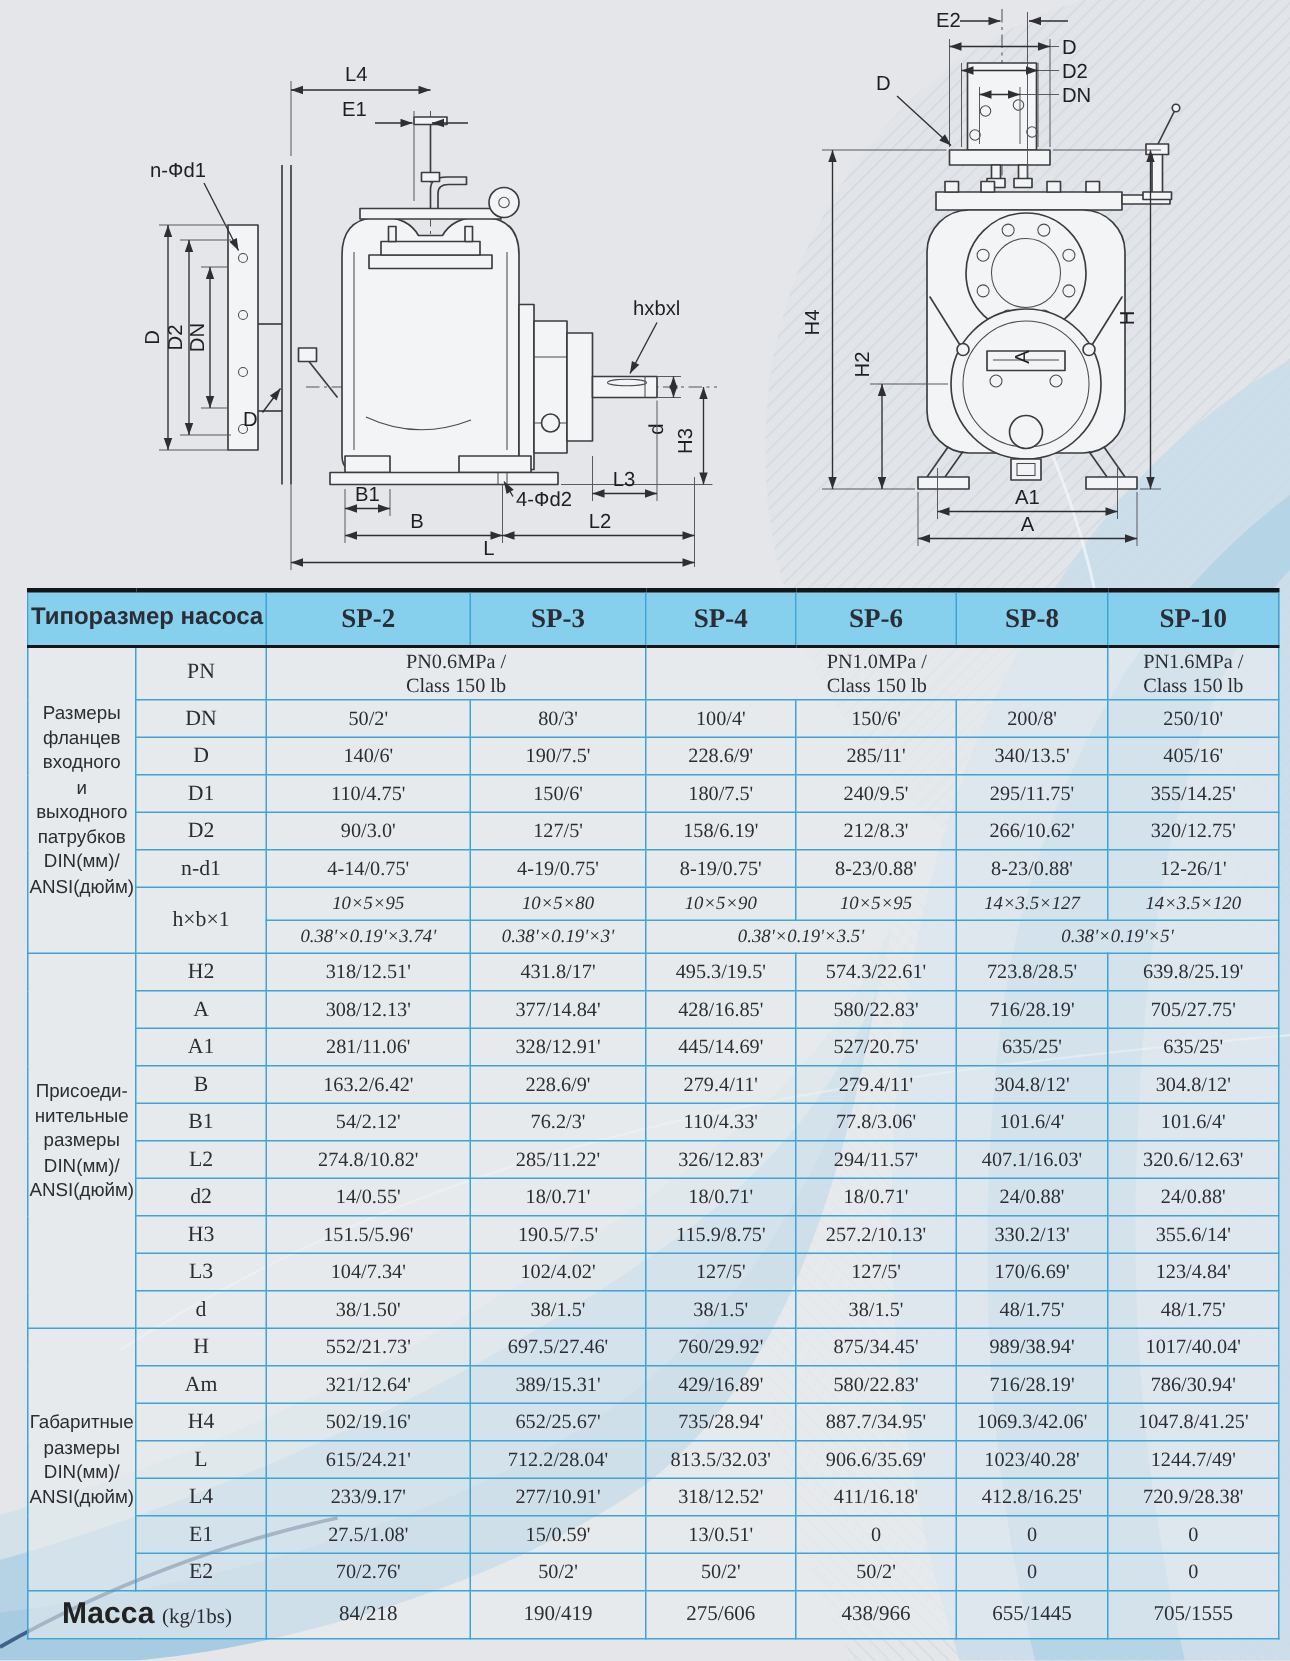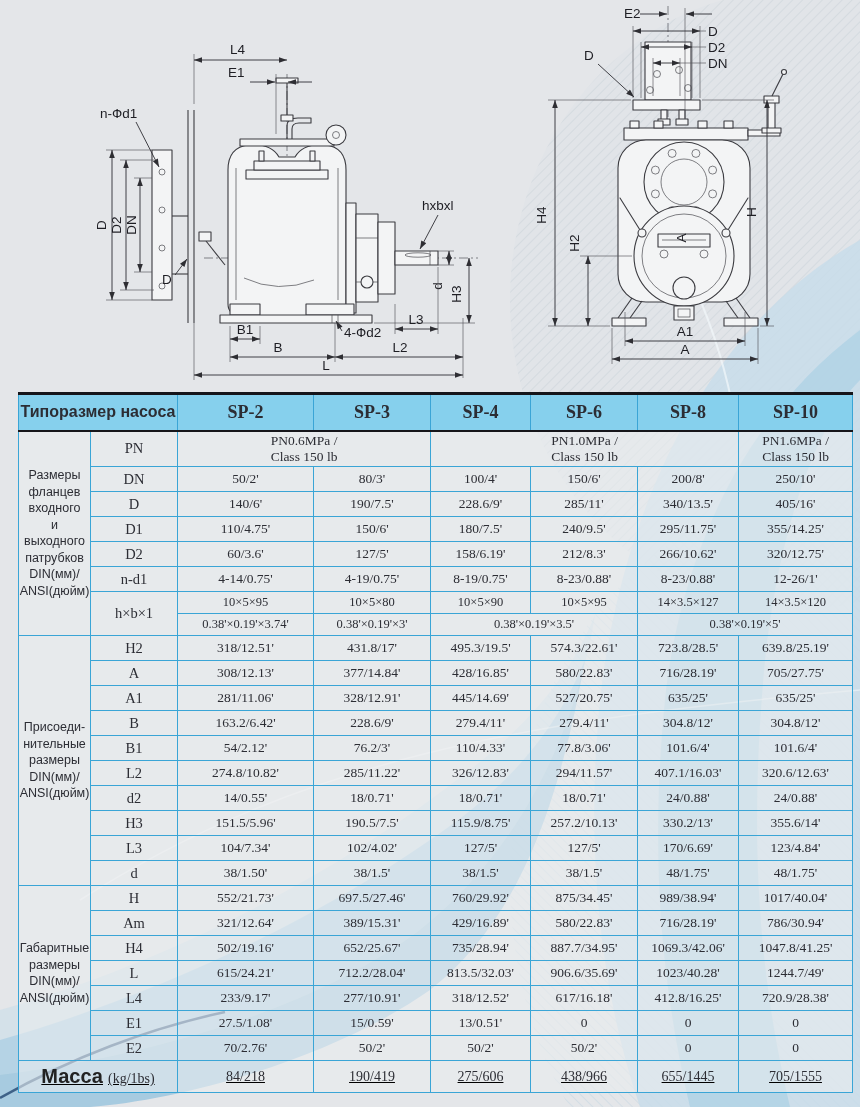--- a/index.html
+++ b/index.html
@@ -21,26 +21,26 @@
 
   
   #spec-table{position:absolute;left:18px;top:392px;width:834px;z-index:3;
               border-collapse:collapse;table-layout:fixed;}
   #spec-table td,#spec-table th{border:1px solid #3aa5d6;padding:0;text-align:center;
               vertical-align:middle;color:#2c2d34;background:rgba(233,236,239,0.6);}
   #spec-table thead th{background:#86d0ed;border-top:3px solid #15151a;border-bottom:2px solid #15151a;}
   th.title{font:bold 16px/1.1 "Liberation Sans",sans-serif;color:#21222a;}
   th.model{font:600 18px "Liberation Serif",serif;}
   td.val{font:13.5px "Liberation Serif",serif;white-space:pre-line;line-height:1.15;}
-  tr.r-sm td.val{font-size:12.5px;}
+  tr.r-sm td.val{font-size:12.5px;font-style:italic;}
   td.param{font:14.5px "Liberation Serif",serif;}
   td.sec-label{font:12.5px/1.32 "Liberation Sans",sans-serif;text-align:left;
                padding:2px 1px 2px 3px;white-space:pre-line;border-bottom:2px solid #15151a;}
   tr.r-hdr{height:37px;} tr.r-pn{height:36px;} tr.r-std{height:25px;}
-  tr.r-sm{height:22px;} tr.r-mass{height:32px;text-decoration:underline;}
+  tr.r-sm{height:22px;} tr.r-mass{height:32px;}
   tr.r-mass td{border-bottom:3px solid #15151a;}
   td.mass-label{background:rgba(233,236,239,0.6);}
   .mass-word{font:600 20px "Liberation Sans",sans-serif;color:#222;}
   .mass-unit{font:14px "Liberation Serif",serif;margin-left:5px;}
   td.mass-val{font:14px "Liberation Serif",serif;}
 </style>
 </head>
 <body>
 
 <svg class="bg-svg" width="860" height="1107" viewBox="0 0 860 1107">
@@ -337,21 +337,21 @@
         <td class="param">D1</td>
         <td class="val" colspan="1">110/4.75'</td>
         <td class="val" colspan="1">150/6'</td>
         <td class="val" colspan="1">180/7.5'</td>
         <td class="val" colspan="1">240/9.5'</td>
         <td class="val" colspan="1">295/11.75'</td>
         <td class="val" colspan="1">355/14.25'</td>
       </tr>
       <tr class="r-std">
         <td class="param">D2</td>
-        <td class="val" colspan="1">60/3.6'</td>
+        <td class="val" colspan="1">90/3.0'</td>
         <td class="val" colspan="1">127/5'</td>
         <td class="val" colspan="1">158/6.19'</td>
         <td class="val" colspan="1">212/8.3'</td>
         <td class="val" colspan="1">266/10.62'</td>
         <td class="val" colspan="1">320/12.75'</td>
       </tr>
       <tr class="r-std">
         <td class="param">n-d1</td>
         <td class="val" colspan="1">4-14/0.75'</td>
         <td class="val" colspan="1">4-19/0.75'</td>
@@ -508,21 +508,21 @@
         <td class="val" colspan="1">813.5/32.03'</td>
         <td class="val" colspan="1">906.6/35.69'</td>
         <td class="val" colspan="1">1023/40.28'</td>
         <td class="val" colspan="1">1244.7/49'</td>
       </tr>
       <tr class="r-std">
         <td class="param">L4</td>
         <td class="val" colspan="1">233/9.17'</td>
         <td class="val" colspan="1">277/10.91'</td>
         <td class="val" colspan="1">318/12.52'</td>
-        <td class="val" colspan="1">617/16.18'</td>
+        <td class="val" colspan="1">411/16.18'</td>
         <td class="val" colspan="1">412.8/16.25'</td>
         <td class="val" colspan="1">720.9/28.38'</td>
       </tr>
       <tr class="r-std">
         <td class="param">E1</td>
         <td class="val" colspan="1">27.5/1.08'</td>
         <td class="val" colspan="1">15/0.59'</td>
         <td class="val" colspan="1">13/0.51'</td>
         <td class="val" colspan="1">0</td>
         <td class="val" colspan="1">0</td>

